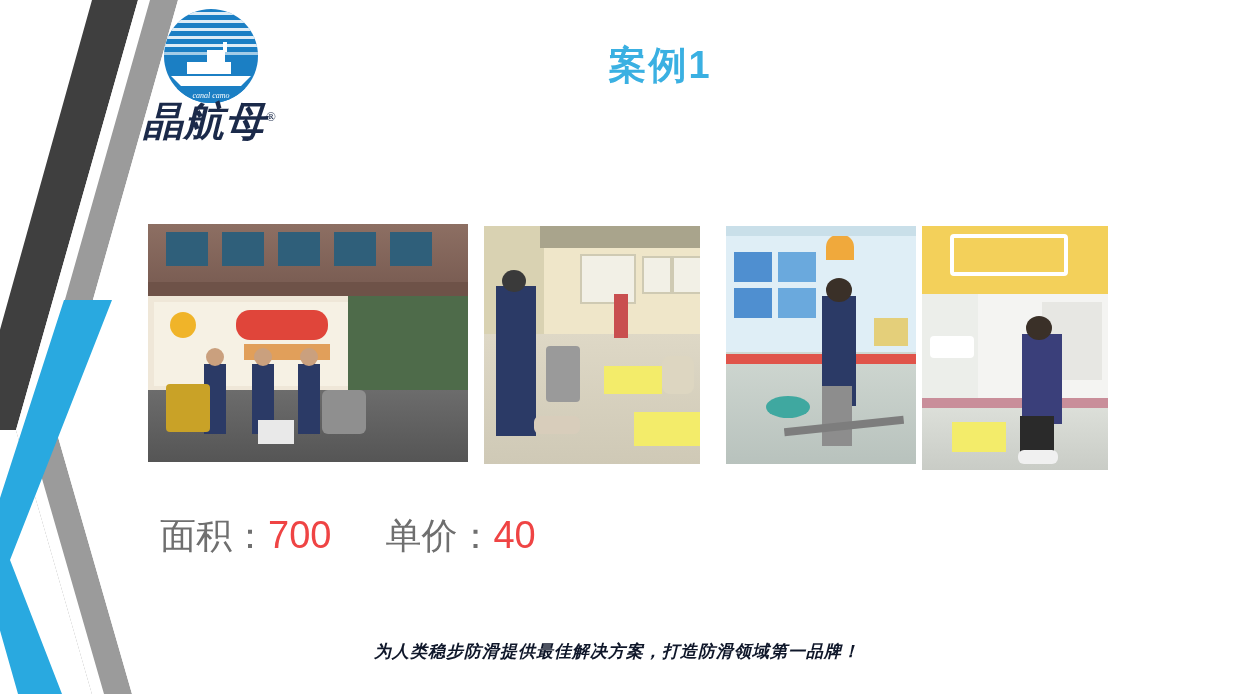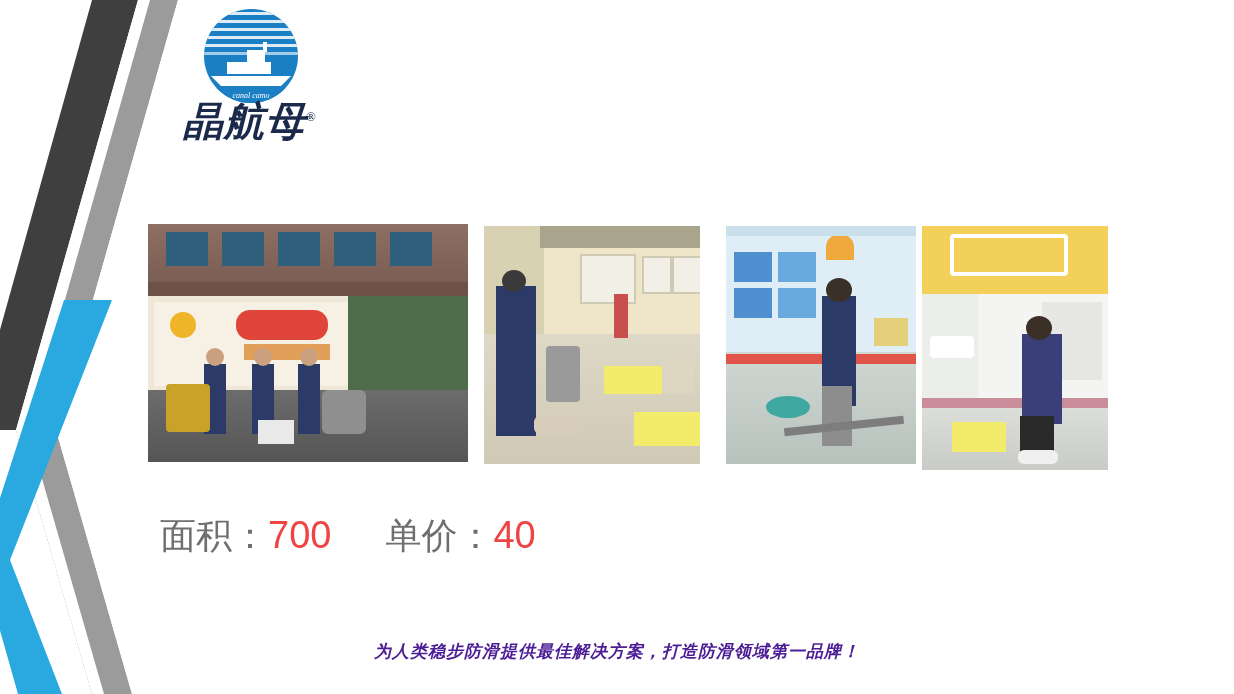--- a/index.html
+++ b/index.html
@@ -31,21 +31,20 @@
     pointer-events: none;
   }
 
   
   .logo-wrap {
     position: absolute;
     left: 143px;
     top: 6px;
     width: 170px;
     height: 160px;
-    margin-left: 40px;
   }
   .logo-badge {
     position: absolute;
     left: 18px;
     top: 0px;
     width: 100px;
     height: 100px;
   }
   .logo-text {
     position: absolute;
@@ -133,21 +132,21 @@
   .footer {
     position: absolute;
     left: 0;
     top: 640px;
     width: 1234px;
     text-align: center;
     font-family: "Liberation Serif", serif;
     font-weight: bold;
     font-style: italic;
     font-size: 17px;
-    color: #4c1d95;
+    color: #0f172a;
     letter-spacing: 1px;
   }
 </style>
 </head>
 <body>
 
 <div class="slide">
 
   <svg class="deco" viewBox="0 0 190 694" preserveAspectRatio="none">
     <polygon points="0,0 92,0 0,360 0,0" fill="#ffffff"></polygon>
@@ -187,20 +186,21 @@
         <rect x="62" y="36" width="4" height="10" fill="#ffffff"></rect>
         <rect x="0" y="82" width="100" height="18" fill="#1b7fc4"></rect>
         <text x="50" y="92" font-family="Liberation Serif, serif" font-size="8" fill="#ffffff" text-anchor="middle" font-style="italic">canal camo</text>
       </g>
     </svg>
     <div class="logo-text">
       <span>晶航母</span><span class="reg">®</span>
     </div>
   </div>
 
+  <div class="title-1">案例1</div>
 
   <div class="photos">
 
     <div class="photo" style="left:0px; top:0px; width:320px; height:238px;">
       <div class="sky" style="height:92px; background:linear-gradient(#b9c6cf,#a6b3bd);"></div>
       <div class="band" style="left:0;top:0;width:320px;height:60px;background:linear-gradient(#8d6f63,#7a5d53);"></div>
       <div class="band" style="left:18px;top:8px;width:42px;height:34px;background:#2f5f7a;"></div>
       <div class="band" style="left:74px;top:8px;width:42px;height:34px;background:#2f5f7a;"></div>
       <div class="band" style="left:130px;top:8px;width:42px;height:34px;background:#2f5f7a;"></div>
       <div class="band" style="left:186px;top:8px;width:42px;height:34px;background:#2f5f7a;"></div>

